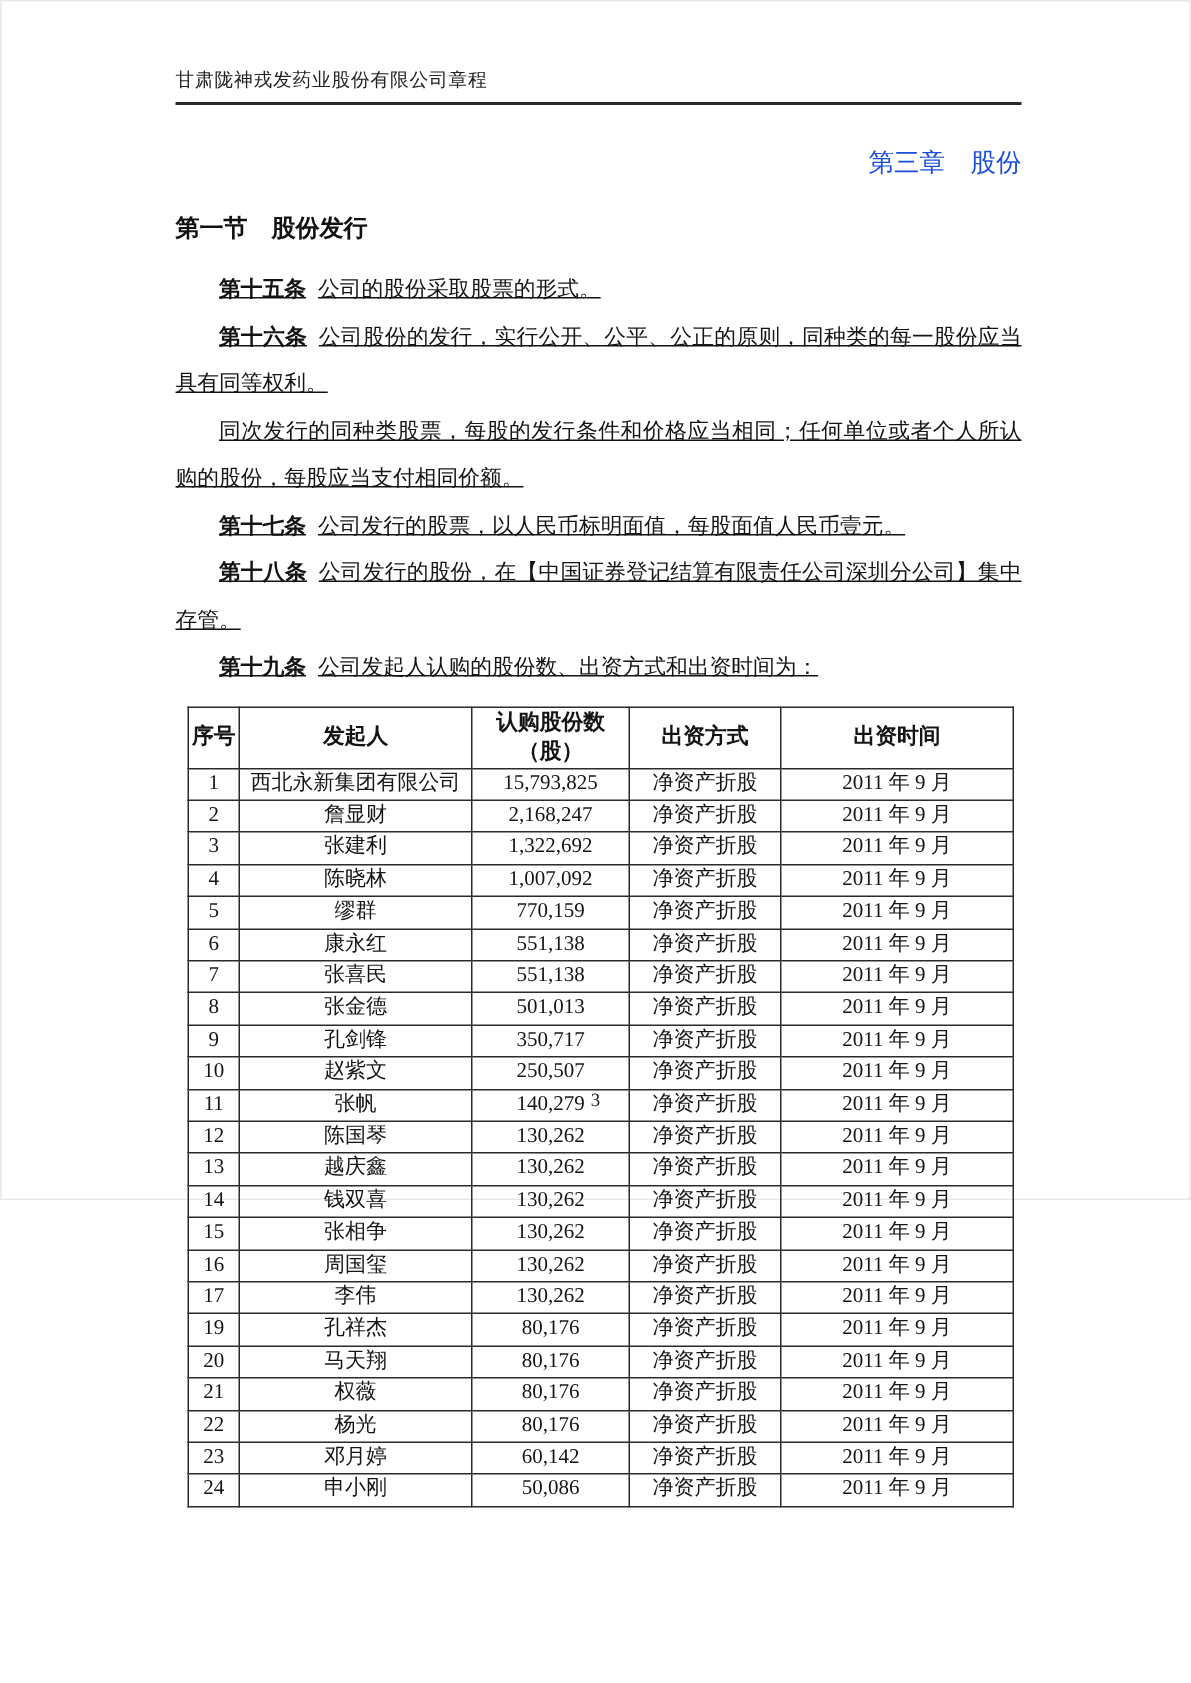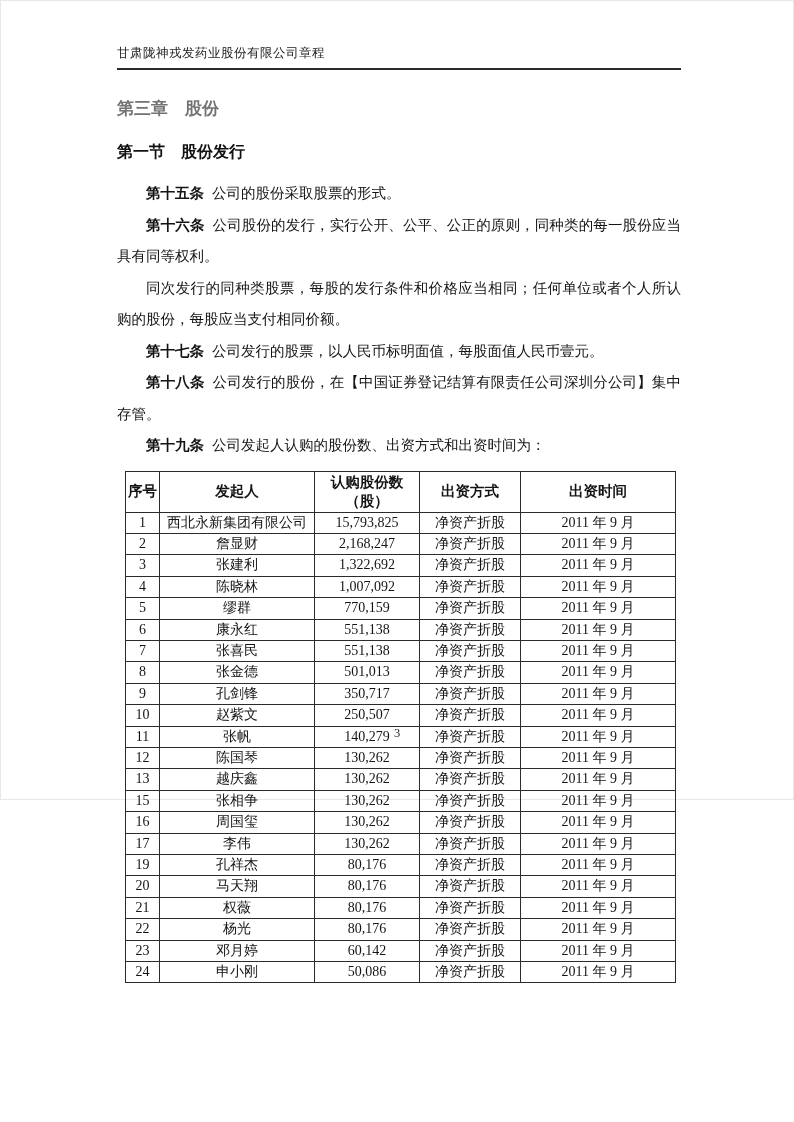--- a/index.html
+++ b/index.html
@@ -19,39 +19,39 @@
   }
   .running-header {
     font-size: 12.5px;
     letter-spacing: 0.5px;
     color: #222;
     padding-bottom: 6px;
     border-bottom: 2px solid #2a2a2a;
   }
   .chapter-title {
     margin: 27px 0 0 0;
-    text-align: left;
+    text-align: right;
     font-size: 17px;
-    font-weight: bold;
-    color: #737373;
+    font-weight: normal;
+    color: #1d4ed8;
   }
   .section-title {
     margin: 22px 0 0 0;
     font-size: 16px;
     font-weight: bold;
     color: #111;
   }
   .body-text {
     margin-top: 15px;
     font-size: 14.5px;
     line-height: 31.5px;
     text-align: justify;
     color: #141414;
   }
-  .body-text p { margin: 0; text-indent: 2em; }
+  .body-text p { margin: 0; text-indent: 2em; text-decoration: underline; }
   .lead { font-weight: bold; margin-right: 0.55em; }
   table.founders {
     border-collapse: collapse;
     table-layout: fixed;
     margin: 9px 12px 0 8px;
     width: 550px;
     font-size: 14px;
     color: #141414;
   }
   table.founders th, table.founders td {
@@ -213,20 +213,27 @@
           <td class="col4">2011 年 9 月</td>
         </tr>
         <tr>
           <td class="col0">13</td>
           <td class="col1">越庆鑫</td>
           <td class="col2">130,262</td>
           <td class="col3">净资产折股</td>
           <td class="col4">2011 年 9 月</td>
         </tr>
         <tr>
+          <td class="col0">14</td>
+          <td class="col1">钱双喜</td>
+          <td class="col2">130,262</td>
+          <td class="col3">净资产折股</td>
+          <td class="col4">2011 年 9 月</td>
+        </tr>
+        <tr>
           <td class="col0">15</td>
           <td class="col1">张相争</td>
           <td class="col2">130,262</td>
           <td class="col3">净资产折股</td>
           <td class="col4">2011 年 9 月</td>
         </tr>
         <tr>
           <td class="col0">16</td>
           <td class="col1">周国玺</td>
           <td class="col2">130,262</td>

